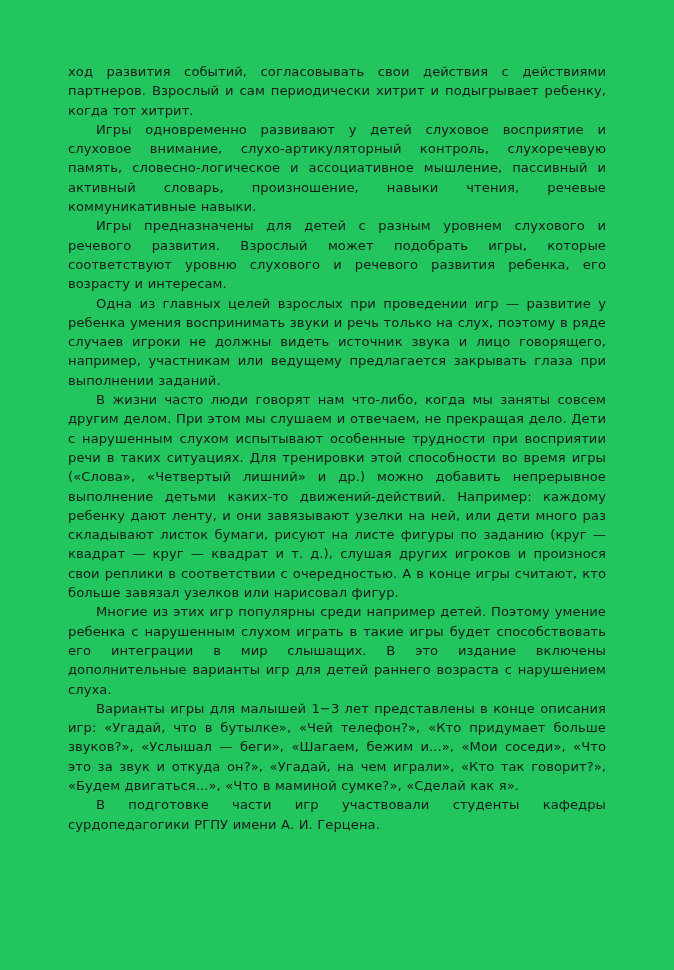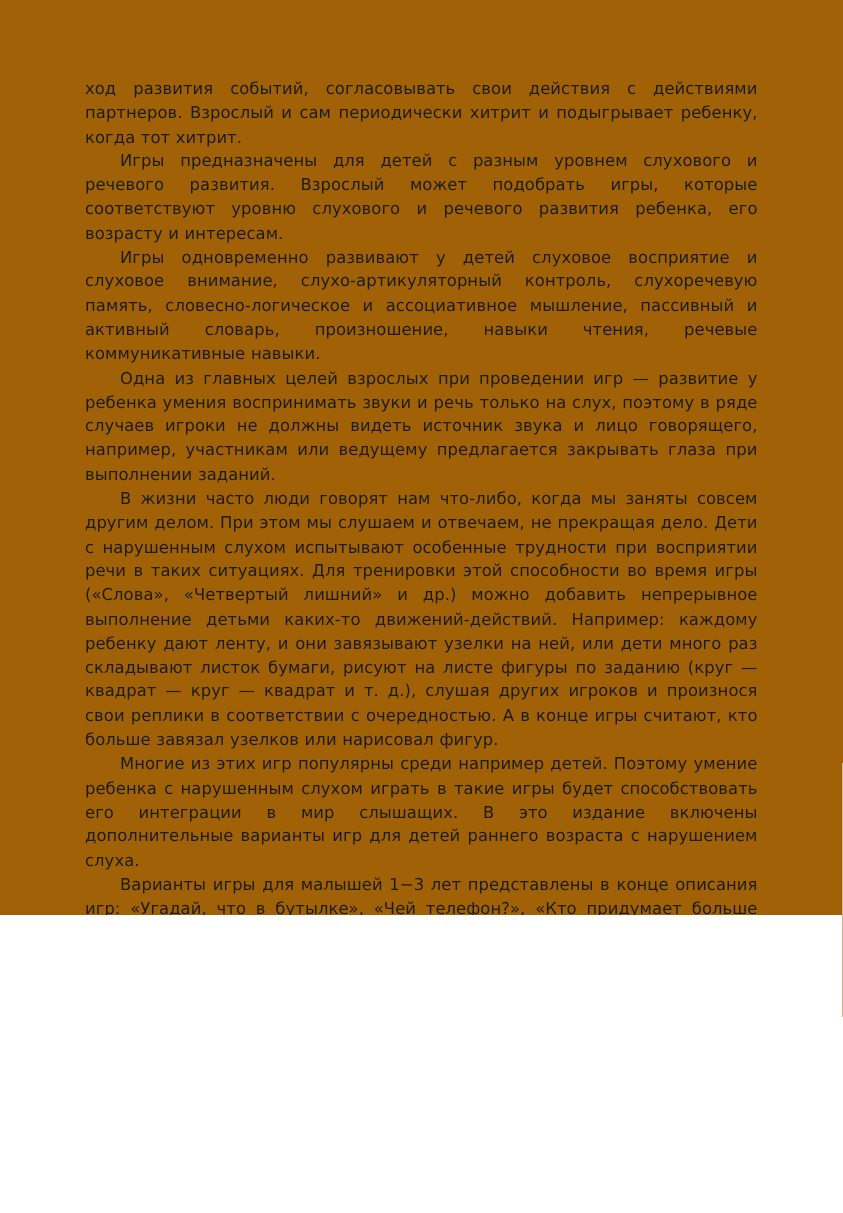--- a/index.html
+++ b/index.html
@@ -3,22 +3,22 @@
 <meta charset="utf-8">
 <style>
   html, body {
     margin: 0;
     padding: 0;
     background: #ffffff;
   }
   .page {
     position: relative;
     width: 674px;
-    height: 732px;
-    background: #a16207;
+    height: 970px;
+    background: #22c55e;
     overflow: hidden;
     box-sizing: border-box;
   }
   .text-column {
     position: absolute;
     left: 68px;
     top: 62px;
     width: 538px;
     font-family: "DejaVu Sans", "Liberation Sans", sans-serif;
     font-size: 13.1px;
@@ -42,27 +42,28 @@
   }
 </style>
 </head>
 <body>
 
 <div class="page">
   <div class="text-column">
 
     <p class="para no-indent">ход развития событий, согласовывать свои действия с действиями партнеров. Взрослый и сам периодически хитрит и подыгрывает ребенку, когда тот хитрит.</p>
 
+    <p class="para">Игры одновременно развивают у детей слуховое восприятие и слуховое внимание, слухо-артикуляторный контроль, слухоречевую память, словесно-логическое и ассоциативное мышление, пассивный и активный словарь, произношение, навыки чтения, речевые коммуникативные навыки.</p>
+
     <p class="para">Игры предназначены для детей с разным уровнем слухового и речевого развития. Взрослый может подобрать игры, которые соответствуют уровню слухового и речевого развития ребенка, его возрасту и интересам.</p>
-
-    <p class="para">Игры одновременно развивают у детей слуховое восприятие и слуховое внимание, слухо-артикуляторный контроль, слухоречевую память, словесно-логическое и ассоциативное мышление, пассивный и активный словарь, произношение, навыки чтения, речевые коммуникативные навыки.</p>
 
     <p class="para">Одна из главных целей взрослых при проведении игр — развитие у ребенка умения воспринимать звуки и речь только на слух, поэтому в ряде случаев игроки не должны видеть источник звука и лицо говорящего, например, участникам или ведущему предлагается закрывать глаза при выполнении заданий.</p>
 
     <p class="para">В жизни часто люди говорят нам что-либо, когда мы заняты совсем другим делом. При этом мы слушаем и отвечаем, не прекращая дело. Дети с нарушенным слухом испытывают особенные трудности при восприятии речи в таких ситуациях. Для тренировки этой способности во время игры («Слова», «Четвертый лишний» и др.) можно добавить непрерывное выполнение детьми каких-то движений-действий. Например: каждому ребенку дают ленту, и они завязывают узелки на ней, или дети много раз складывают листок бумаги, рисуют на листе фигуры по заданию (круг — квадрат — круг — квадрат и т. д.), слушая других игроков и произнося свои реплики в соответствии с очередностью. А в конце игры считают, кто больше завязал узелков или нарисовал фигур.</p>
 
     <p class="para">Многие из этих игр популярны среди например детей. Поэтому умение ребенка с нарушенным слухом играть в такие игры будет способствовать его интеграции в мир слышащих. В это издание включены дополнительные варианты игр для детей раннего возраста с нарушением слуха.</p>
 
     <p class="para">Варианты игры для малышей 1−3 лет представлены в конце описания игр: «Угадай, что в бутылке», «Чей телефон?», «Кто придумает больше звуков?», «Услышал — беги», «Шагаем, бежим и...», «Мои соседи», «Что это за звук и откуда он?», «Угадай, на чем играли», «Кто так говорит?», «Будем двигаться...», «Что в маминой сумке?», «Сделай как я».</p>
 
+    <p class="para">В подготовке части игр участвовали студенты кафедры сурдопедагогики РГПУ имени А. И. Герцена.</p>
 
   </div>
 </div>
 
 </body></html>

